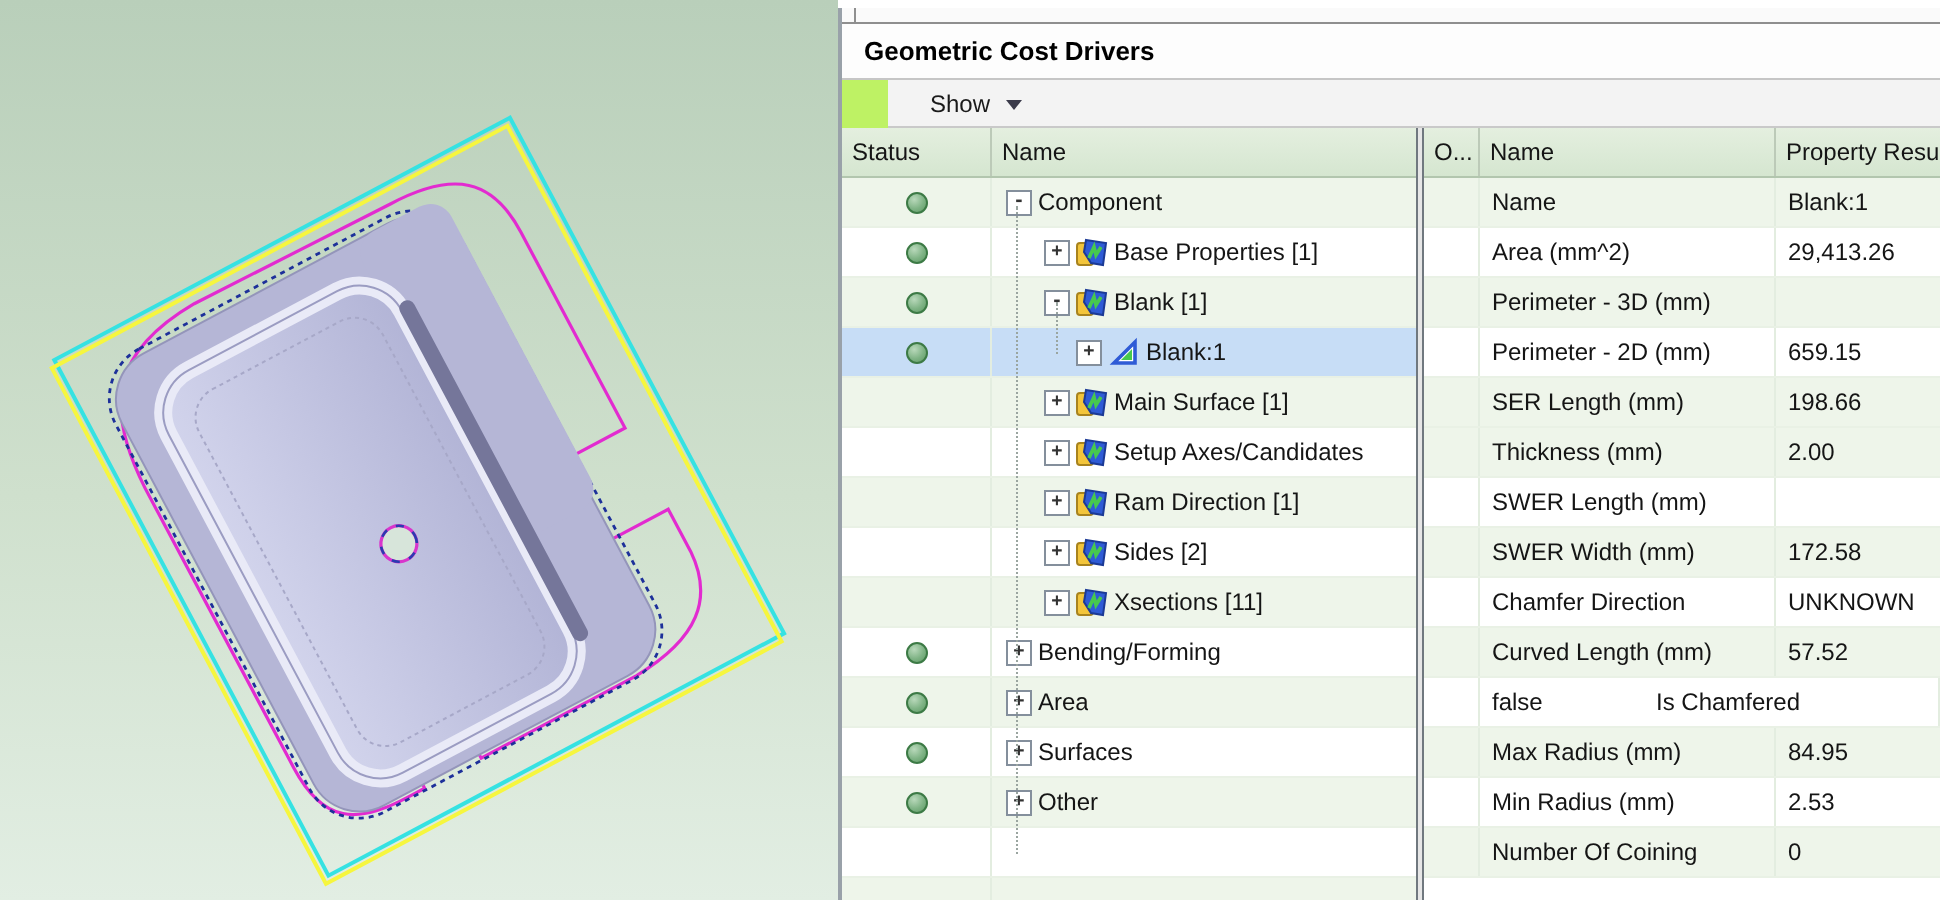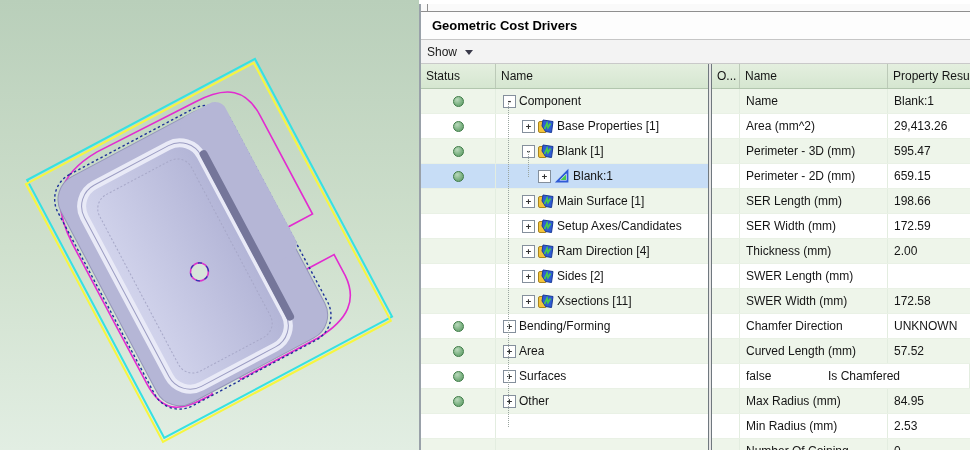--- a/index.html
+++ b/index.html
@@ -14,21 +14,21 @@
   
   .panel{
     position:absolute;left:419px;top:4px;width:549px;height:450px;
     border-left:2px solid #99a1a9;background:#bef264;
   }
   .top-strip{height:7px;background:#fafafa;border-bottom:1px solid #8f8f8f;position:relative;}
   .top-strip .tick{position:absolute;left:6px;top:0;width:1px;height:7px;background:#8f8f8f;}
   .title-bar{height:27px;background:#fdfdfd;border-bottom:1px solid #c6c6c6;
     display:flex;align-items:center;padding-left:11px;font-size:13px;font-weight:bold;color:#000;}
   .show-bar{height:23px;background:#f3f3f3;border-bottom:1px solid #c9c9c9;
-    display:flex;align-items:center;padding-left:6px;color:#1a1a1a;cursor:default;}
+    display:flex;align-items:center;padding-left:21px;color:#1a1a1a;cursor:default;margin-left:23px;}
   .caret{width:0;height:0;border-left:4px solid transparent;border-right:4px solid transparent;
     border-top:5px solid #3a3a4a;margin-left:8px;margin-top:1px;}
   
   .tables{position:absolute;left:0;top:60px;right:0;bottom:0;display:flex;}
   .tree-table{width:287px;display:flex;flex-direction:column;}
   .splitter{width:4px;background:#e6e6e6;border-left:1px solid #70787f;border-right:1px solid #70787f;box-sizing:border-box;}
   .prop-table{flex:1;display:flex;flex-direction:column;min-width:0;}
   .thead{height:24px;border-bottom:1px solid #b2c6ae;background:linear-gradient(#e4efdf,#d5e6d0);
     display:flex;flex:none;}
   .th{display:flex;align-items:center;padding-left:5px;box-sizing:border-box;
@@ -210,21 +210,21 @@
 
         <div class="trow green">
           <div class="cell status"></div>
           <div class="cell nm lvl1">
             <span class="exp">+</span>
             <svg class="ic" viewBox="0 0 16 16">
                 <rect x="0.5" y="3.5" width="8" height="11" rx="1.5" fill="#f3c53b" stroke="#a8831e"></rect>
                 <path d="M5 2 L15 3.5 L13.5 14.5 L7.5 13.5 L4 8 Z" fill="#2f5bd6" stroke="#1b3a96"></path>
                 <path d="M6.5 11 L9 5.5 L10 9.5 L12.5 5.5" fill="none" stroke="#47c94e" stroke-width="1.8"></path>
               </svg>
-            <span class="lbl">Ram Direction [4]</span>
+            <span class="lbl">Ram Direction [1]</span>
           </div>
         </div>
 
         <div class="trow">
           <div class="cell status"></div>
           <div class="cell nm lvl1">
             <span class="exp">+</span>
             <svg class="ic" viewBox="0 0 16 16">
                 <rect x="0.5" y="3.5" width="8" height="11" rx="1.5" fill="#f3c53b" stroke="#a8831e"></rect>
                 <path d="M5 2 L15 3.5 L13.5 14.5 L7.5 13.5 L4 8 Z" fill="#2f5bd6" stroke="#1b3a96"></path>
@@ -316,36 +316,30 @@
             <div class="cell pval">Blank:1</div>
           </div>
         <div class="prow">
             <div class="cell o"></div>
             <div class="cell pname">Area (mm^2)</div>
             <div class="cell pval">29,413.26</div>
           </div>
         <div class="prow green">
             <div class="cell o"></div>
             <div class="cell pname">Perimeter - 3D (mm)</div>
-            <div class="cell pval">595.47</div>
           </div>
         <div class="prow">
             <div class="cell o"></div>
             <div class="cell pname">Perimeter - 2D (mm)</div>
             <div class="cell pval">659.15</div>
           </div>
         <div class="prow green">
             <div class="cell o"></div>
             <div class="cell pname">SER Length (mm)</div>
             <div class="cell pval">198.66</div>
-          </div>
-        <div class="prow">
-            <div class="cell o"></div>
-            <div class="cell pname">SER Width (mm)</div>
-            <div class="cell pval">172.59</div>
           </div>
         <div class="prow green">
             <div class="cell o"></div>
             <div class="cell pname">Thickness (mm)</div>
             <div class="cell pval">2.00</div>
           </div>
         <div class="prow">
             <div class="cell o"></div>
             <div class="cell pname">SWER Length (mm)</div>
           </div>

